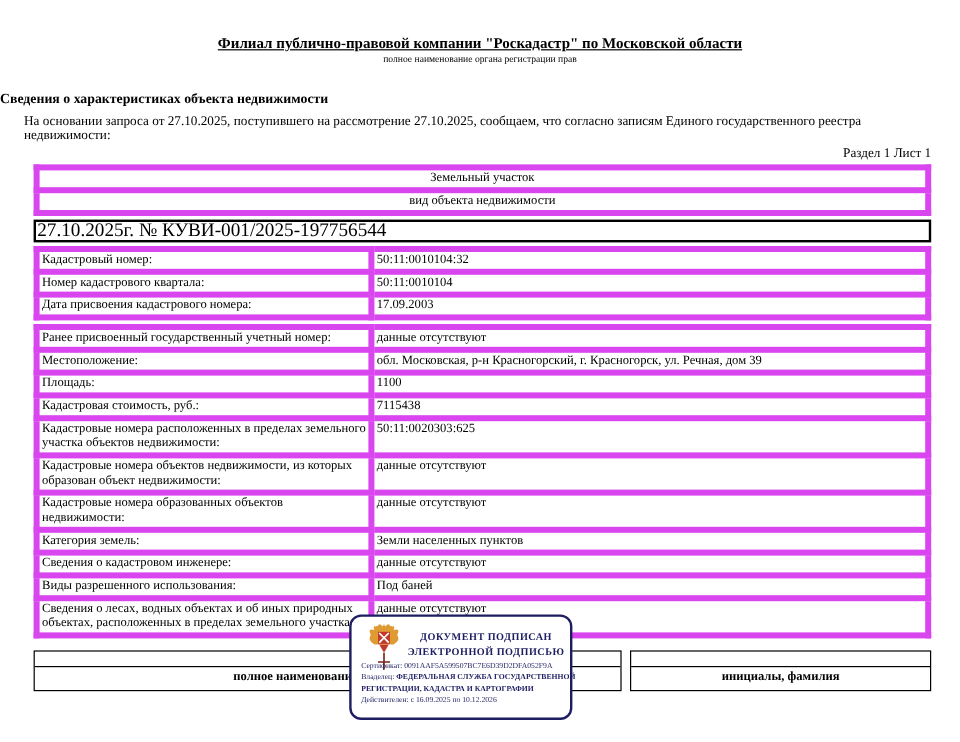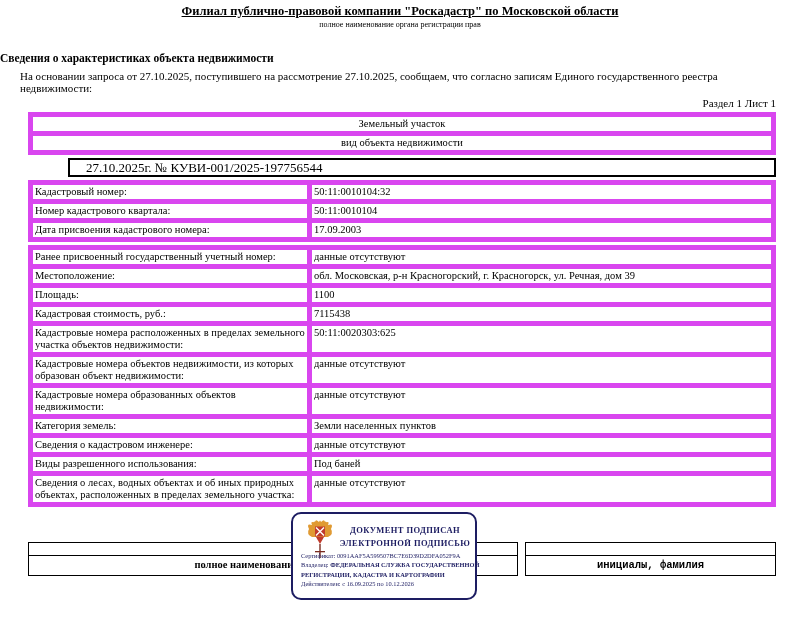--- a/index.html
+++ b/index.html
@@ -5,45 +5,45 @@
   * { margin:0; padding:0; box-sizing:border-box; }
   html,body { background:#fff; }
   .page {
     position:relative;
     width:800px; height:618px;
     background:#fff;
     color:#000;
     font-family:"Liberation Serif", serif;
     overflow:hidden;
   }
-  .header { padding-top:4px; text-align:center; }
+  .header { padding-top:29px; text-align:center; }
   .org-name { font-size:12.5px; font-weight:bold; text-decoration:underline; }
   .org-caption { font-size:8px; margin-top:1px; }
   .doc-title { font-size:12.5px; font-weight:bold; margin-top:3px; }
   .section-title { font-size:11.5px; font-weight:bold; text-align:left; margin-top:23px; }
   .request-line { font-size:11px; margin:6px 22px 0 20px; }
   .section-sheet { font-size:11px; text-align:right; margin:3px 24px 0 0; }
 
   .content { margin:2px 24px 0 28px; }
   table { border-collapse:collapse; width:100%; table-layout:fixed; }
   td { border:5px solid #d946ef; font-size:10.5px; padding:1px 2px; vertical-align:top; line-height:12px; }
   .tbl { border:2px solid #000; margin-top:3px; }
   .tbl-objtype td { text-align:center; height:16px; }
   .tbl-sheets td { text-align:center; height:16px; }
-  .request-number { border:2px solid #000; font-size:13px; padding:1px 16px; margin-top:3px; line-height:13px;margin-left:40px; }
+  .request-number { border:2px solid #000; font-size:16px; padding:1px 1px; margin-top:3px; line-height:13px; }
   .tbl-main td.lbl { width:279px; }
 
   .footer { position:absolute; left:0; top:512px; width:800px; height:100px; }
   .sig-row { display:flex; margin:30px 24px 0 28px; }
   .sig-box { border:1px solid #000; }
   .sig-box .sig-space { height:13px; border-bottom:1px solid #000; }
   .sig-box .sig-caption { height:19px; text-align:center; font-size:10.5px; font-weight:bold; line-height:18px; }
   .sig-left { width:492px; }
   .sig-gap { width:7px; }
-  .sig-right { width:252px;font-family:Liberation Mono, monospace; }
+  .sig-right { width:252px; }
 
   .stamp {
     position:absolute; left:291px; top:0;
     width:186px; height:88px;
     background:#fff;
     border:2px solid var(--stamp-color, #1d1d62);
     border-radius:10px;
     color: var(--stamp-color, #1d1d62);
     z-index:2;
   }

